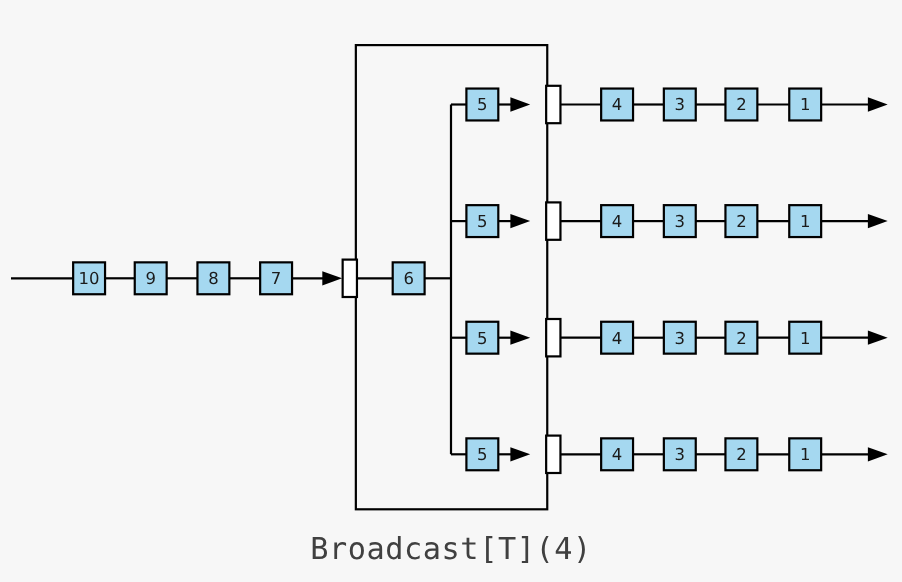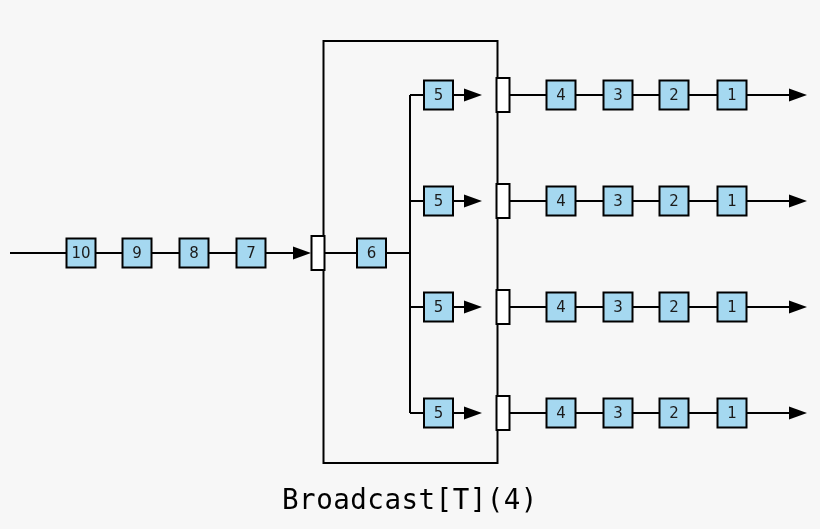--- a/index.html
+++ b/index.html
@@ -22,21 +22,21 @@
   }
   .caption {
     position: absolute;
     left: 0;
     top: 482px;
     width: 820px;
     text-align: center;
     font-family: "DejaVu Sans Mono", monospace;
     font-size: 27.5px;
     line-height: 34px;
-    color: #000000;
+    color: #404040;
     letter-spacing: 0.5px;
     white-space: pre;
   }
 </style>
 </head>
 <body>
 
 <div class="canvas">
   <svg id="diagram" width="820" height="529" viewBox="0 0 820 529">
       <rect x="323.5" y="41" width="174" height="422" fill="none" stroke="#000000" stroke-width="2"></rect>

